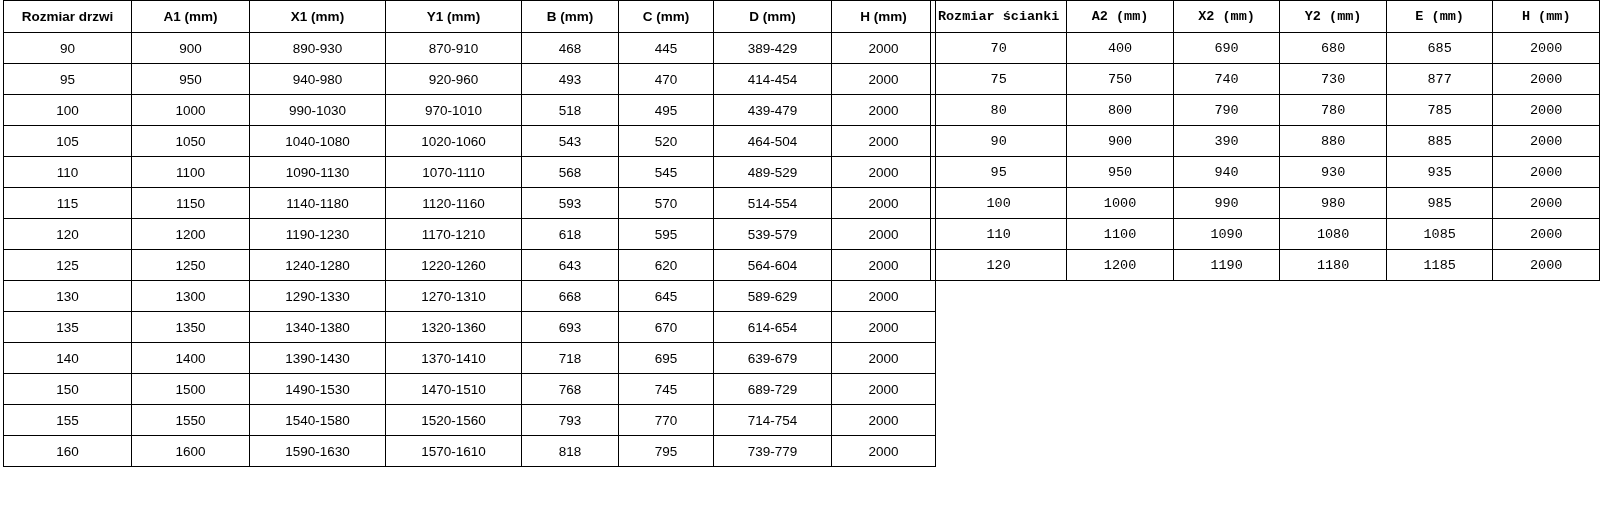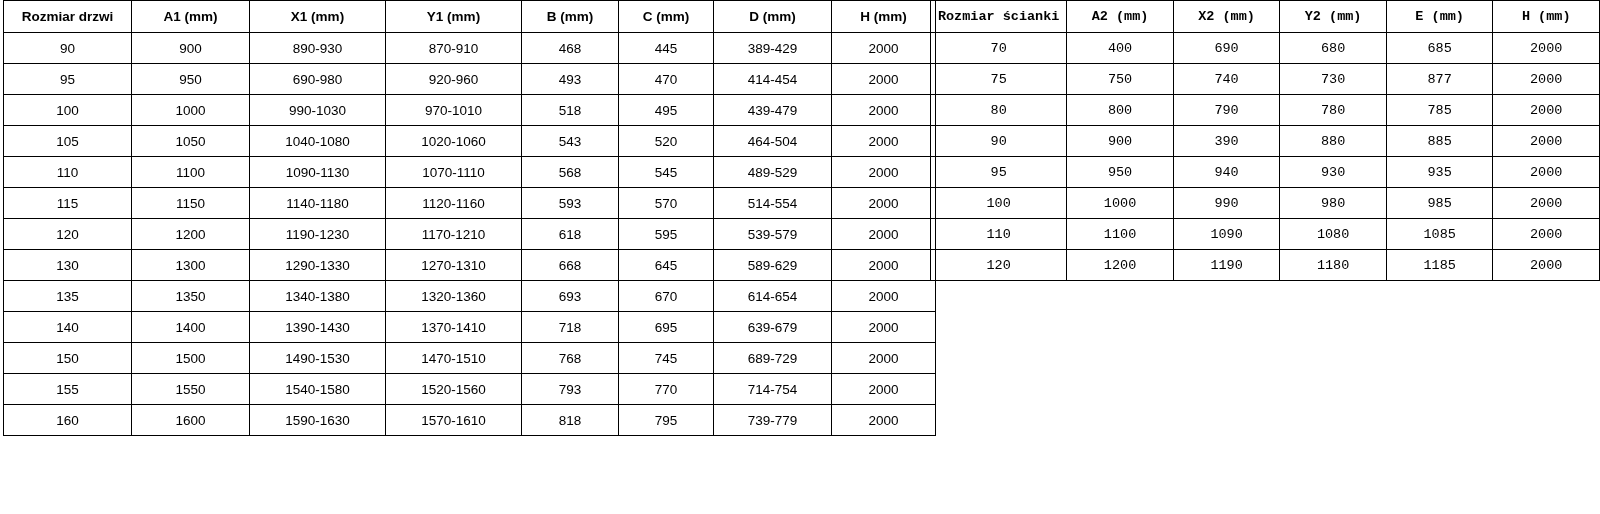--- a/index.html
+++ b/index.html
@@ -100,21 +100,21 @@
             <td>890-930</td>
             <td>870-910</td>
             <td>468</td>
             <td>445</td>
             <td>389-429</td>
             <td>2000</td>
           </tr>
           <tr>
             <td>95</td>
             <td>950</td>
-            <td>690-980</td>
+            <td>940-980</td>
             <td>920-960</td>
             <td>493</td>
             <td>470</td>
             <td>414-454</td>
             <td>2000</td>
           </tr>
           <tr>
             <td>100</td>
             <td>1000</td>
             <td>990-1030</td>
@@ -155,20 +155,30 @@
             <td>2000</td>
           </tr>
           <tr>
             <td>120</td>
             <td>1200</td>
             <td>1190-1230</td>
             <td>1170-1210</td>
             <td>618</td>
             <td>595</td>
             <td>539-579</td>
+            <td>2000</td>
+          </tr>
+          <tr>
+            <td>125</td>
+            <td>1250</td>
+            <td>1240-1280</td>
+            <td>1220-1260</td>
+            <td>643</td>
+            <td>620</td>
+            <td>564-604</td>
             <td>2000</td>
           </tr>
           <tr>
             <td>130</td>
             <td>1300</td>
             <td>1290-1330</td>
             <td>1270-1310</td>
             <td>668</td>
             <td>645</td>
             <td>589-629</td>

